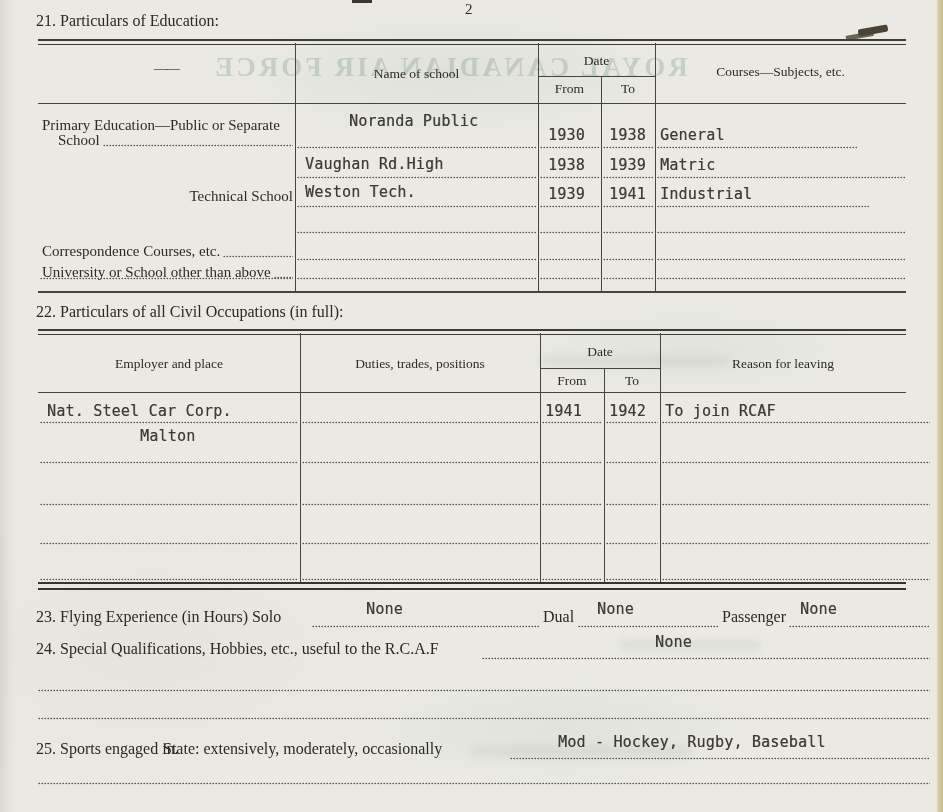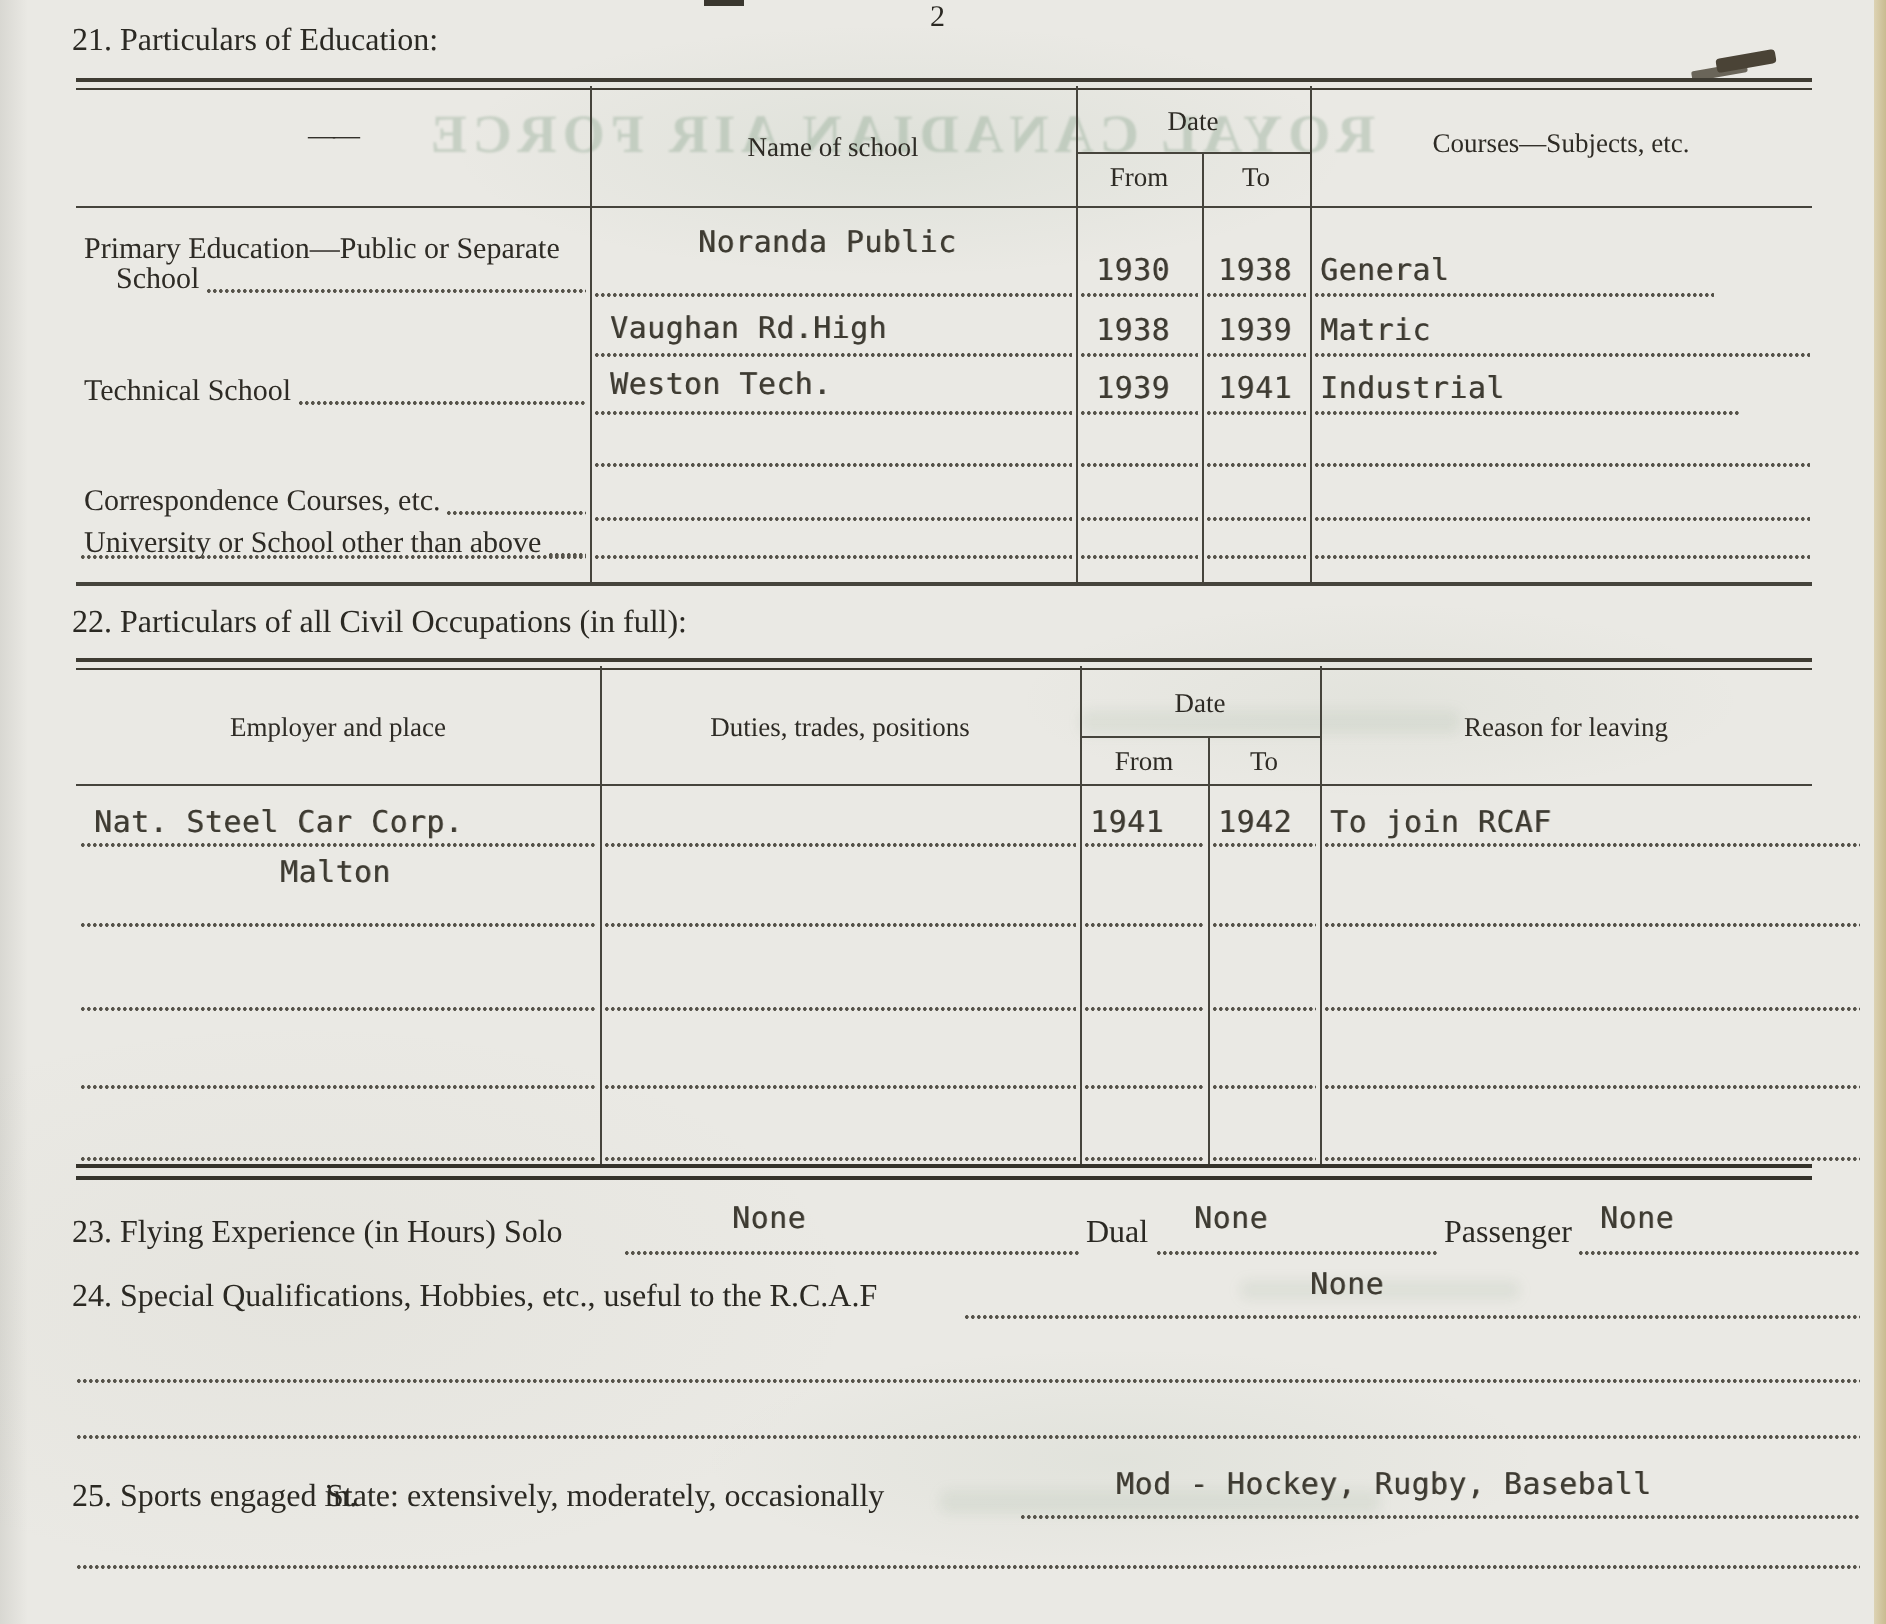--- a/index.html
+++ b/index.html
@@ -91,21 +91,21 @@
 
   <div class="abs typed" style="left:305px;top:155px;">Vaughan Rd.High</div>
   <div class="abs typed" style="left:548px;top:156px;">1938</div>
   <div class="abs typed" style="left:609px;top:156px;">1939</div>
   <div class="abs typed" style="left:660px;top:156px;">Matric</div>
   <div class="dots" style="left:297px;top:176px;width:239px;"></div>
   <div class="dots" style="left:540px;top:176px;width:59px;"></div>
   <div class="dots" style="left:603px;top:176px;width:50px;"></div>
   <div class="dots" style="left:657px;top:176px;width:248px;"></div>
 
-  <div class="lrow" style="left:42px;top:188px;width:251px;">
+  <div class="lrow" style="left:42px;top:188px;width:251px;flex-direction:column;">
     <span class="lbl">Technical School</span>
     <span class="leader"></span>
   </div>
   <div class="abs typed" style="left:305px;top:183px;">Weston Tech.</div>
   <div class="abs typed" style="left:548px;top:185px;">1939</div>
   <div class="abs typed" style="left:609px;top:185px;">1941</div>
   <div class="abs typed" style="left:660px;top:185px;">Industrial</div>
   <div class="dots" style="left:297px;top:205px;width:239px;"></div>
   <div class="dots" style="left:540px;top:205px;width:59px;"></div>
   <div class="dots" style="left:603px;top:205px;width:50px;"></div>

